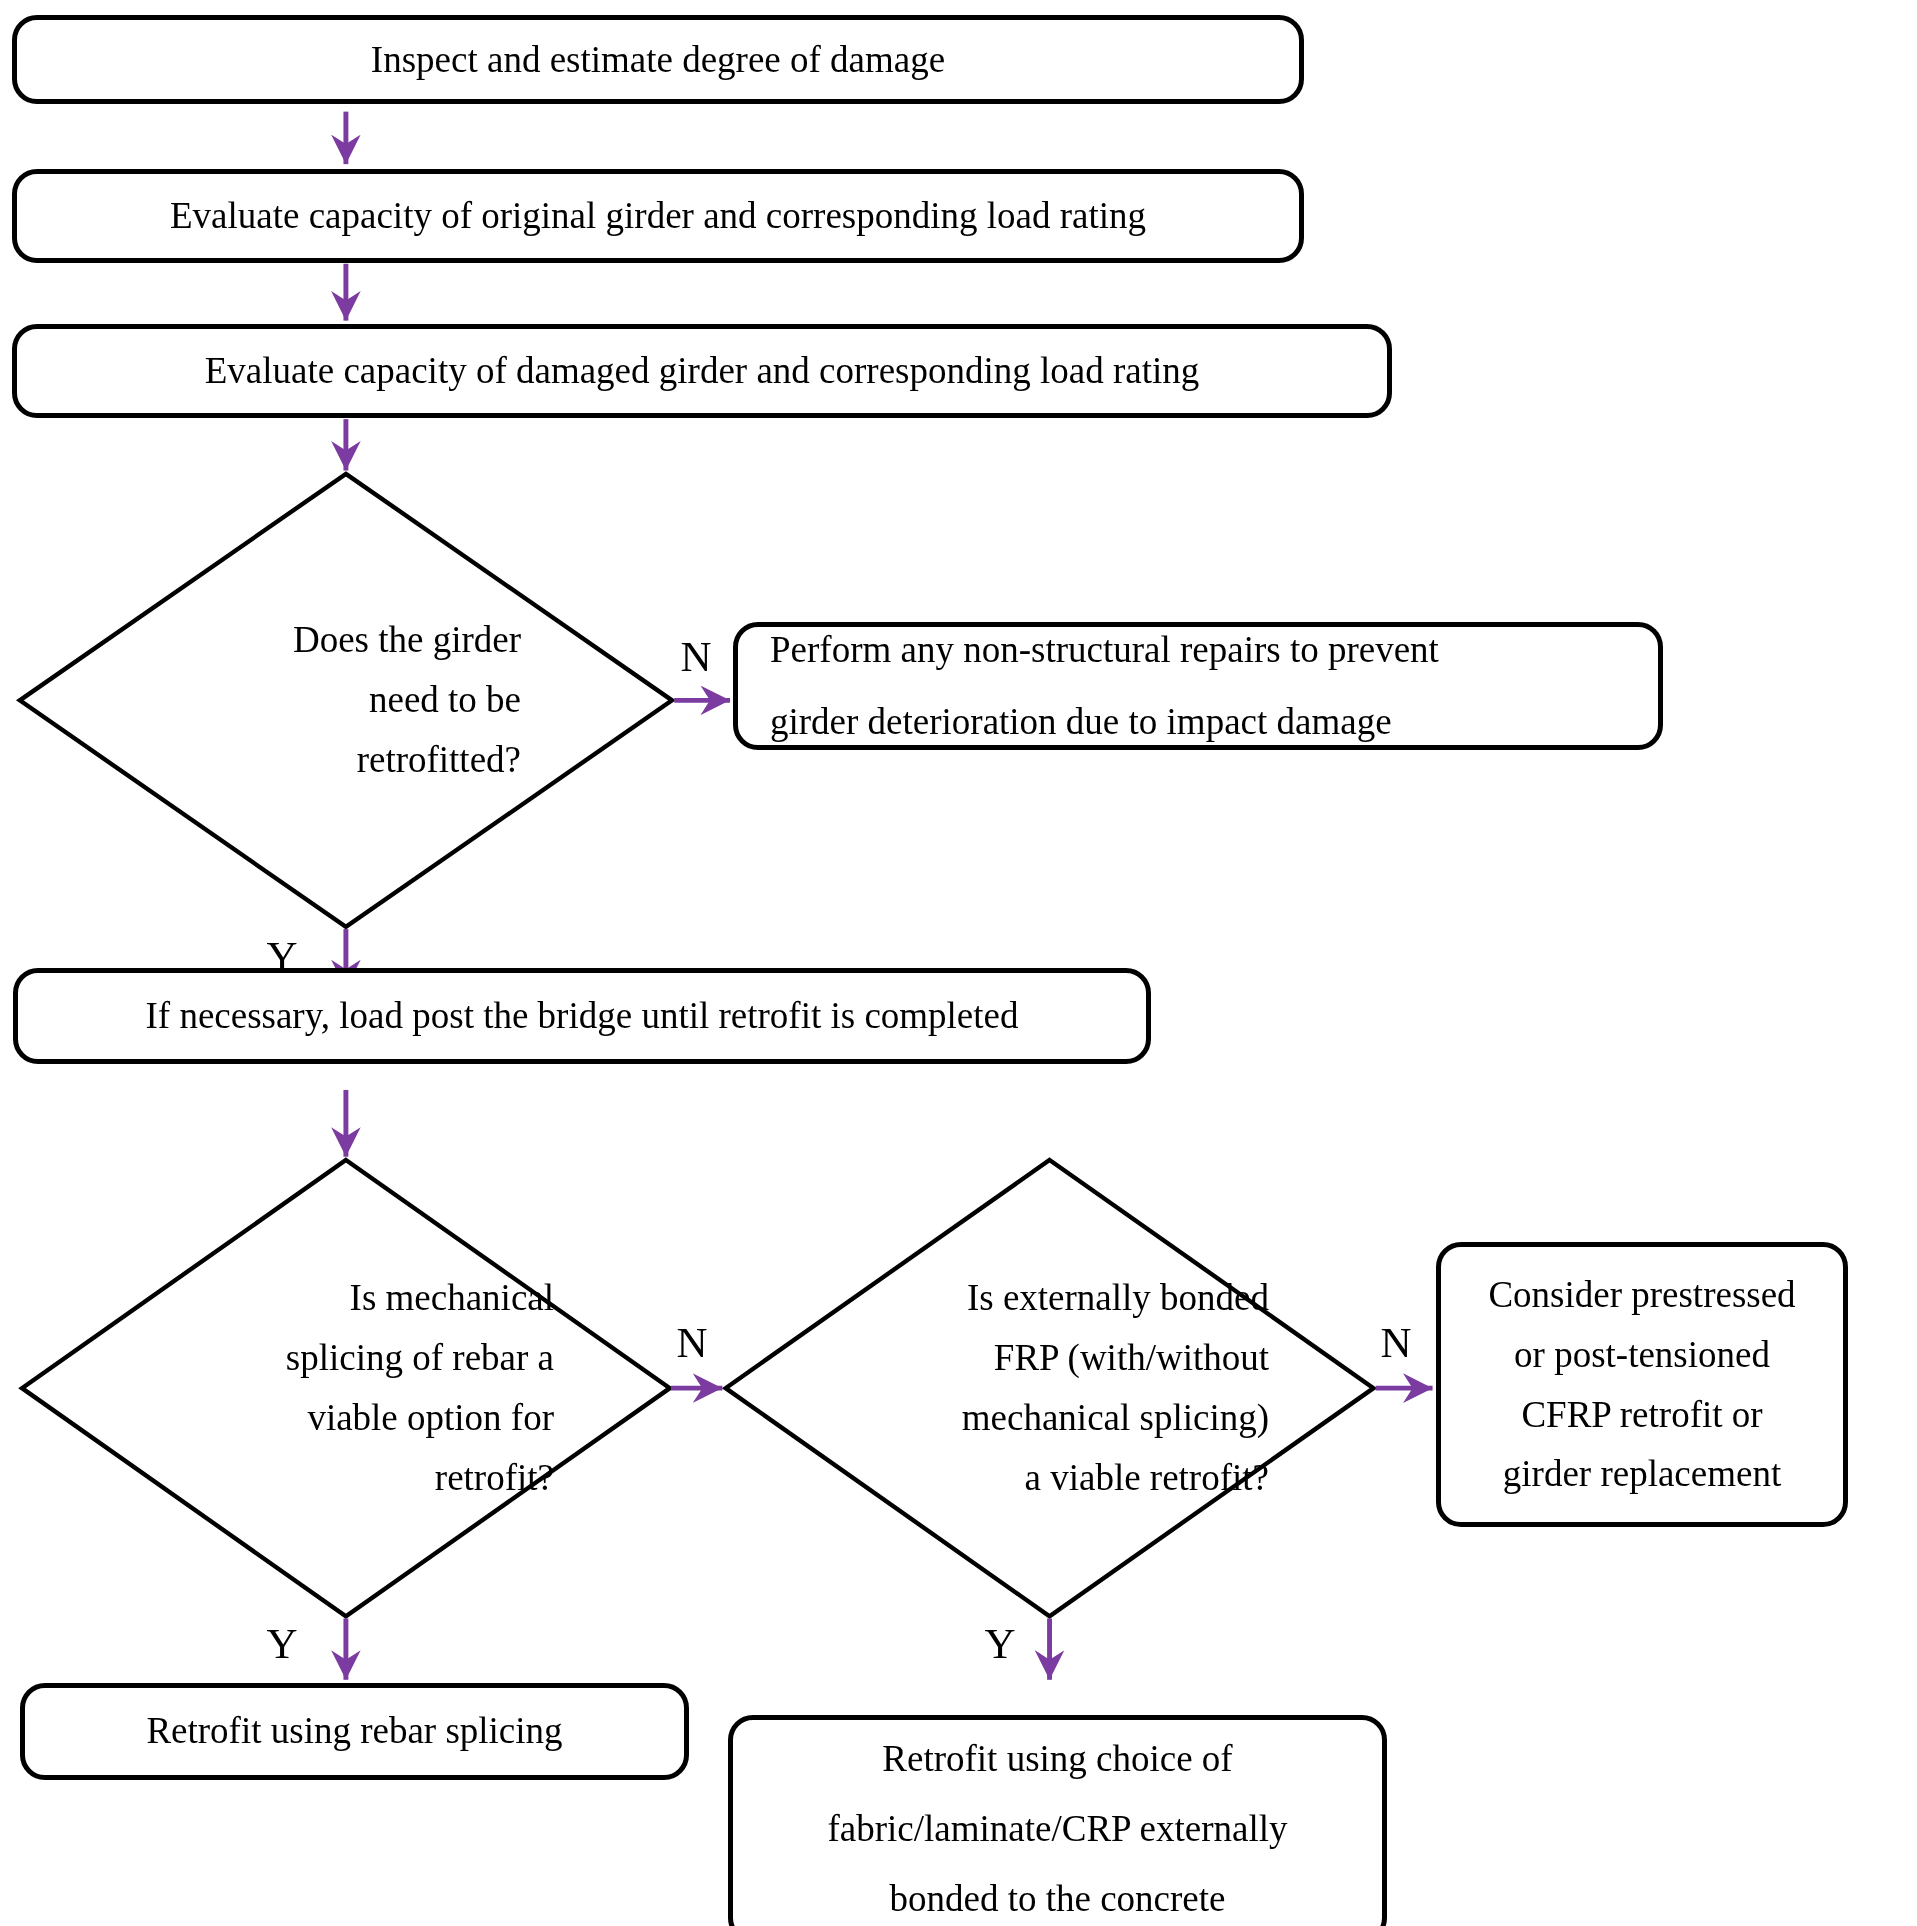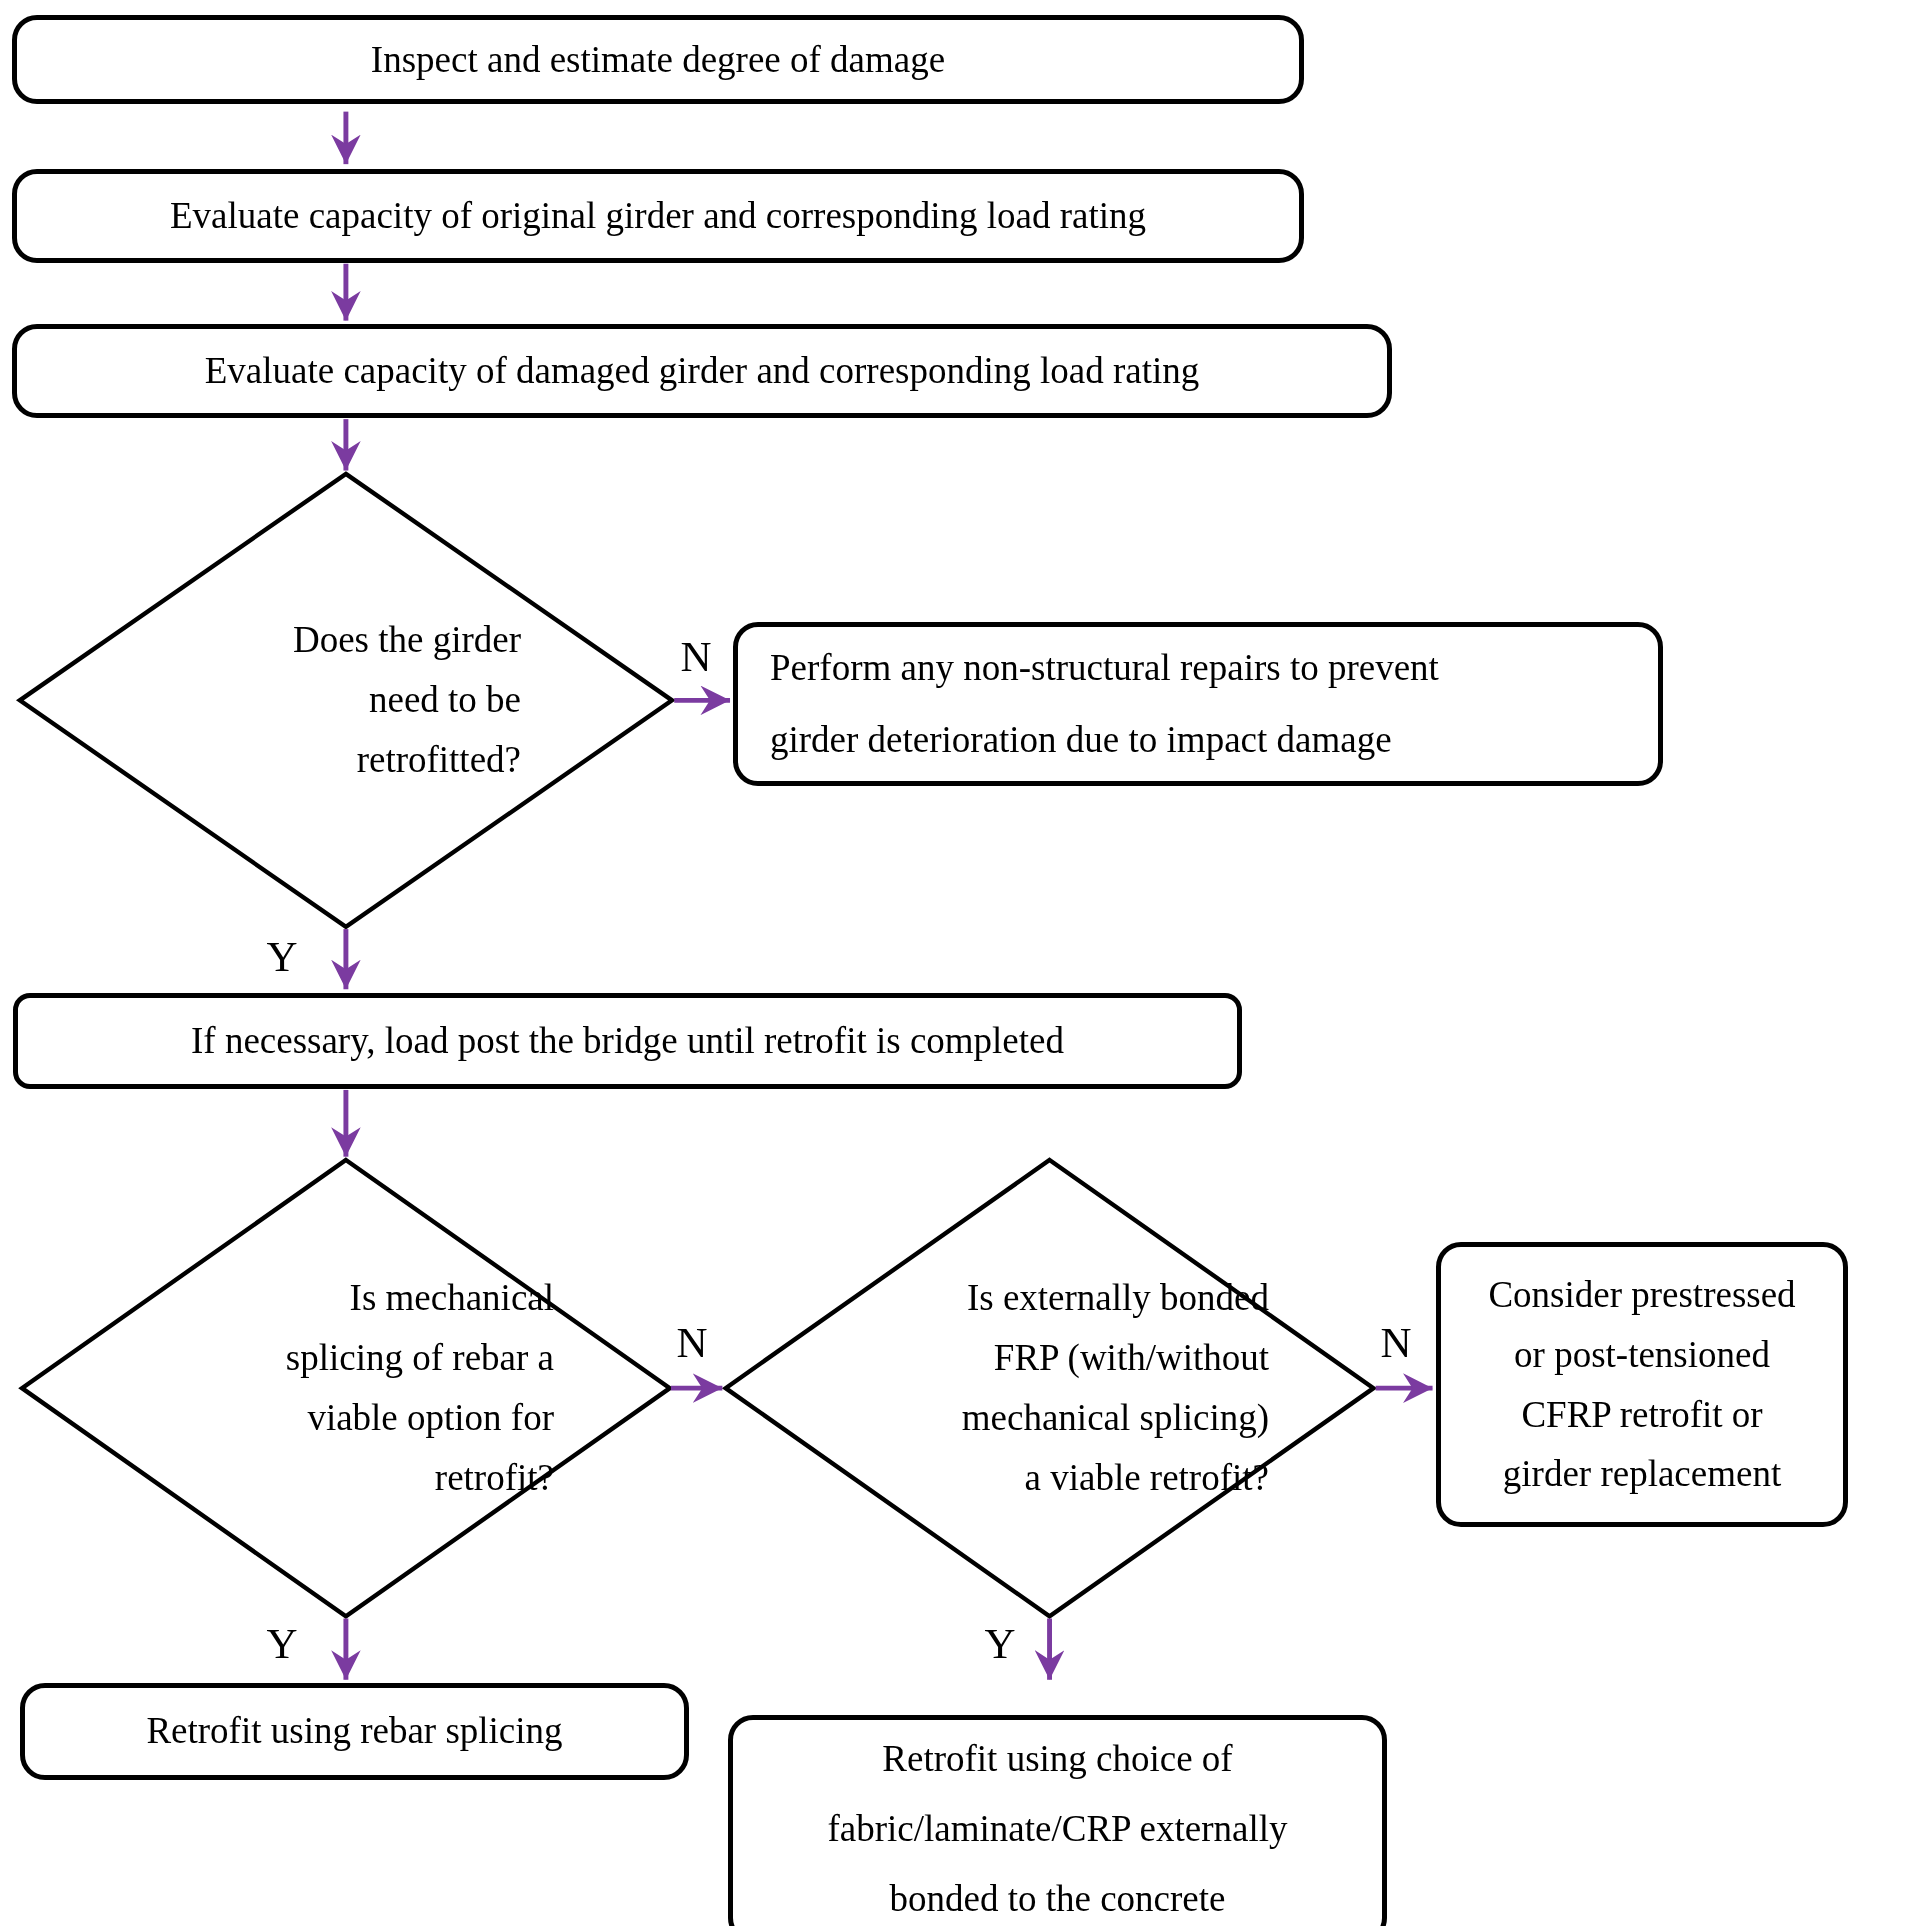--- a/index.html
+++ b/index.html
@@ -82,26 +82,26 @@
   </div>
 
   <div class="node" style="left:12px;top:169px;width:1292px;height:94px;">
     <span>Evaluate capacity of original girder and corresponding load rating</span>
   </div>
 
   <div class="node" style="left:12px;top:324px;width:1380px;height:94px;">
     <span>Evaluate capacity of damaged girder and corresponding load rating</span>
   </div>
 
-  <div class="node left-align" style="left:733px;top:622px;width:930px;height:164px;">
+  <div class="node left-align" style="left:733px;top:622px;width:930px;height:128px;">
     <span class="multiline">Perform any non-structural repairs to prevent
 girder deterioration due to impact damage</span>
   </div>
 
-  <div class="node" style="left:13px;top:993px;width:1229px;height:96px;border-radius:17px;">
+  <div class="node" style="left:13px;top:968px;width:1138px;height:96px;">
     <span>If necessary, load post the bridge until retrofit is completed</span>
   </div>
 
   <div class="node lh-tall" style="left:1436px;top:1242px;width:412px;height:285px;">
     <span class="multiline">Consider prestressed
 or post-tensioned
 CFRP retrofit or
 girder replacement</span>
   </div>
 

